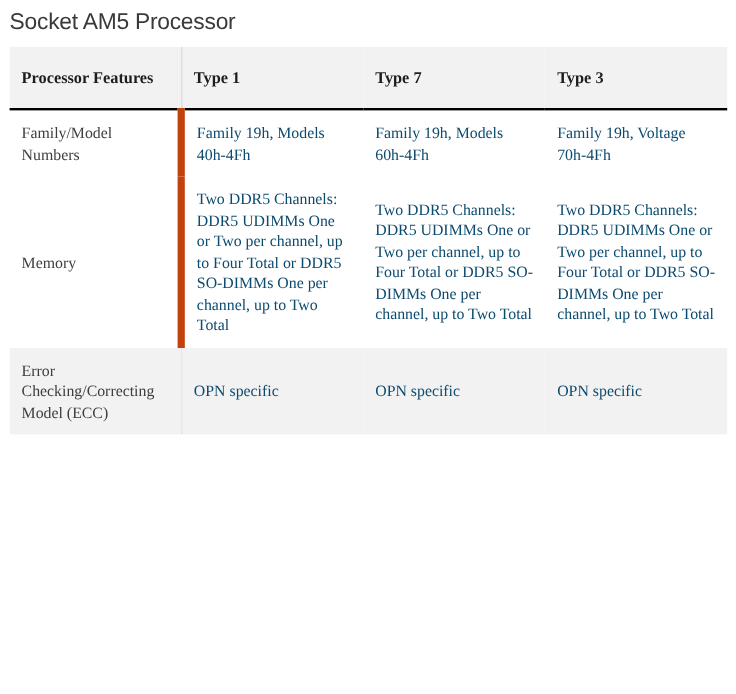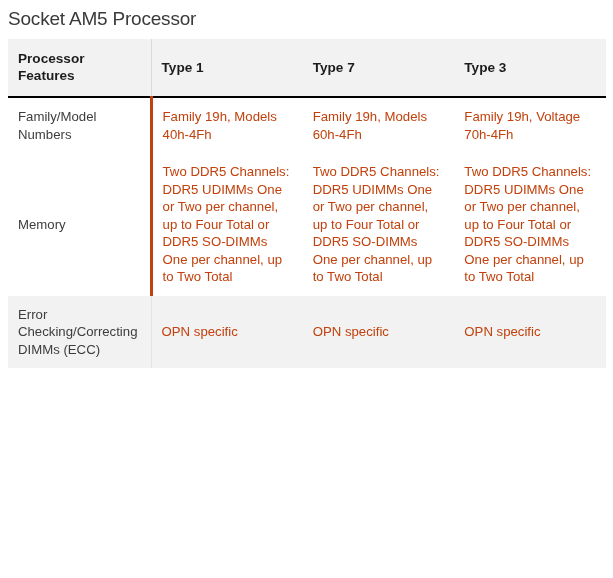--- a/index.html
+++ b/index.html
@@ -37,20 +37,21 @@
     margin: 7px 0 0 8px;
     width: 598px;
   }
 
   table.spec-table {
     width: 598px;
     border-collapse: collapse;
     table-layout: fixed;
     font-size: 13.2px;
     line-height: 17.5px;
+    font-family: Liberation Serif, serif;
   }
 
   table.spec-table col.c-feature { width: 143px; }
   table.spec-table col.c-type    { width: 151.6px; }
 
   thead th {
     background: #f2f2f2;
     border-bottom: 2px solid #000000;
     text-align: left;
     vertical-align: middle;
@@ -64,31 +65,31 @@
   }
 
   thead th.th-feature {
     border-right: 1px solid #dadada;
     word-break: break-word;
   }
 
   tbody td {
     vertical-align: middle;
     padding: 10px 10px 10px 10px;
-    color: #c2410c;
+    color: #0c4a6e;
     background: #ffffff;
     word-break: break-word;
   }
 
   tbody tr.shaded td {
     background: #f2f2f2;
   }
 
   tbody td.td-feature {
-    border-right: 3px solid #c2410c;
+    border-right: 6px solid #c2410c;
     color: #3d3d3d;
   }
 
   tbody tr.shaded td.td-feature {
     border-right: 1px solid #e4e4e4;
   }
 </style>
 </head>
 <body>
 
@@ -123,21 +124,21 @@
 
 
         <tr>
           <td class="td-feature">Memory</td>
           <td>Two DDR5 Channels: DDR5 UDIMMs One or Two per channel, up to Four Total or DDR5 SO-DIMMs One per channel, up to Two Total</td>
           <td>Two DDR5 Channels: DDR5 UDIMMs One or Two per channel, up to Four Total or DDR5 SO-DIMMs One per channel, up to Two Total</td>
           <td>Two DDR5 Channels: DDR5 UDIMMs One or Two per channel, up to Four Total or DDR5 SO-DIMMs One per channel, up to Two Total</td>
         </tr>
 
         <tr class="shaded">
-          <td class="td-feature">Error Checking/Correcting DIMMs (ECC)</td>
+          <td class="td-feature">Error Checking/Correcting Model (ECC)</td>
           <td>OPN specific</td>
           <td>OPN specific</td>
           <td>OPN specific</td>
         </tr>
 
 
 
       </tbody>
     </table>
   </div>

